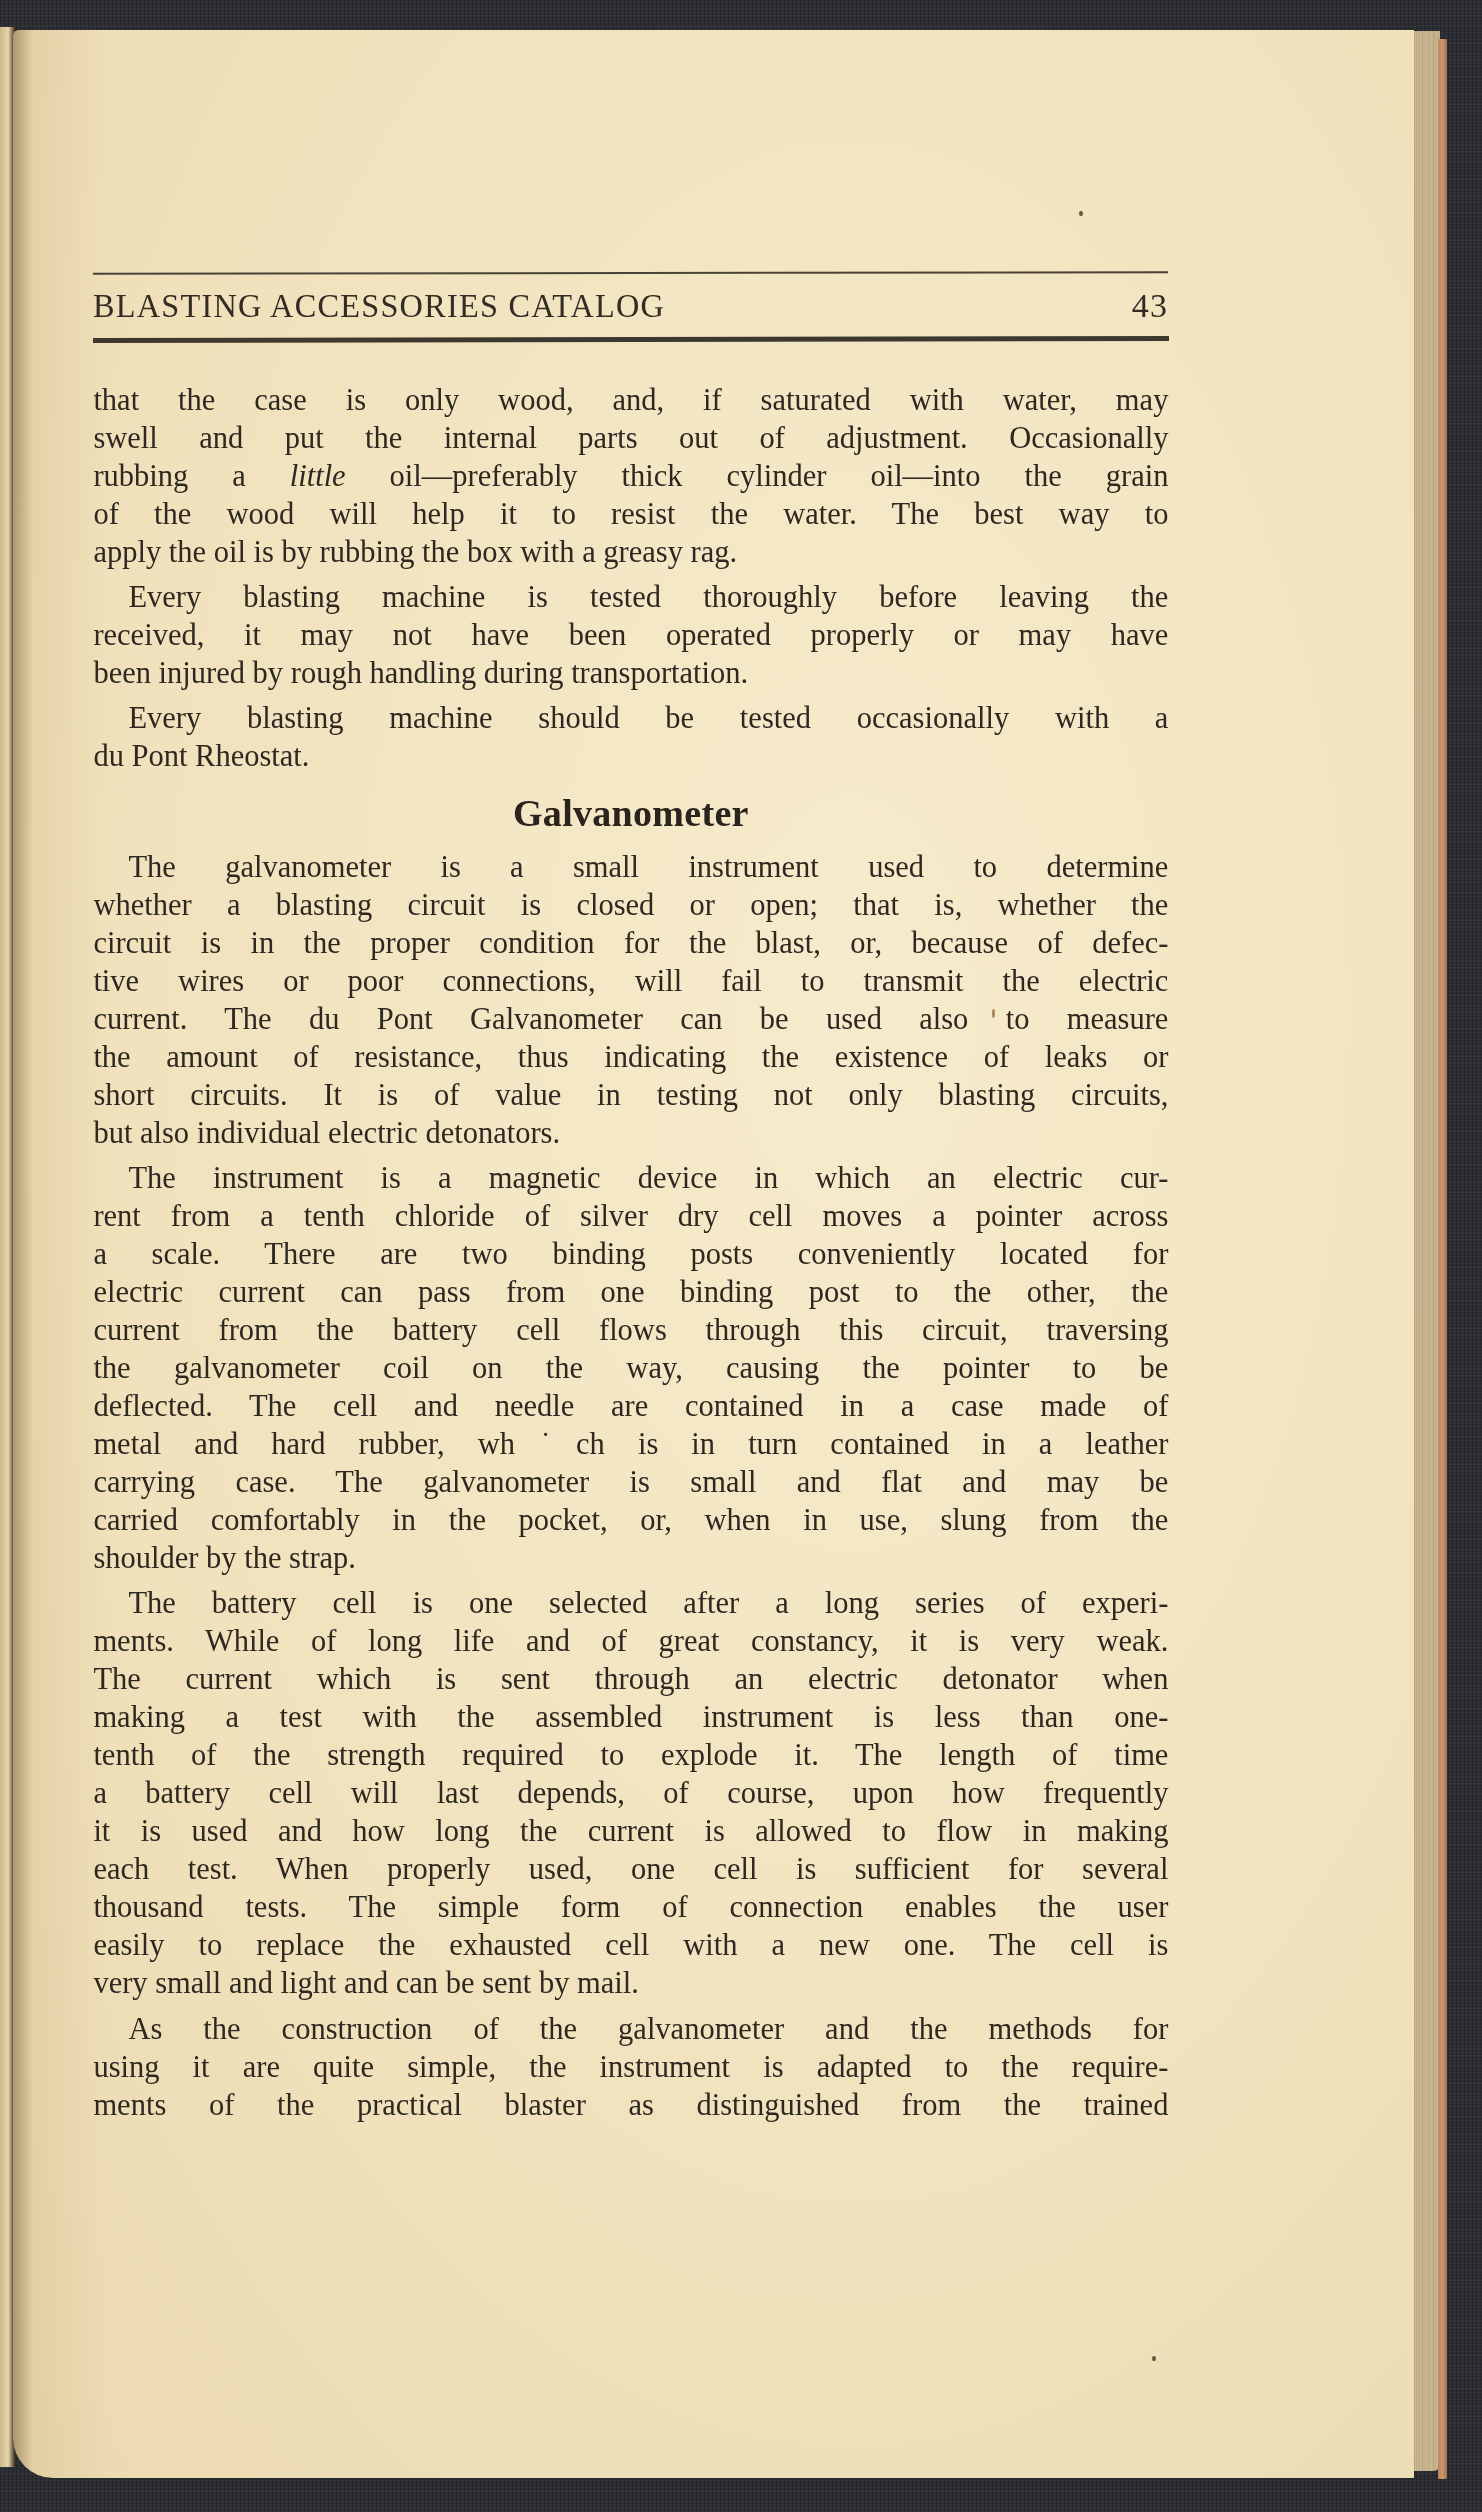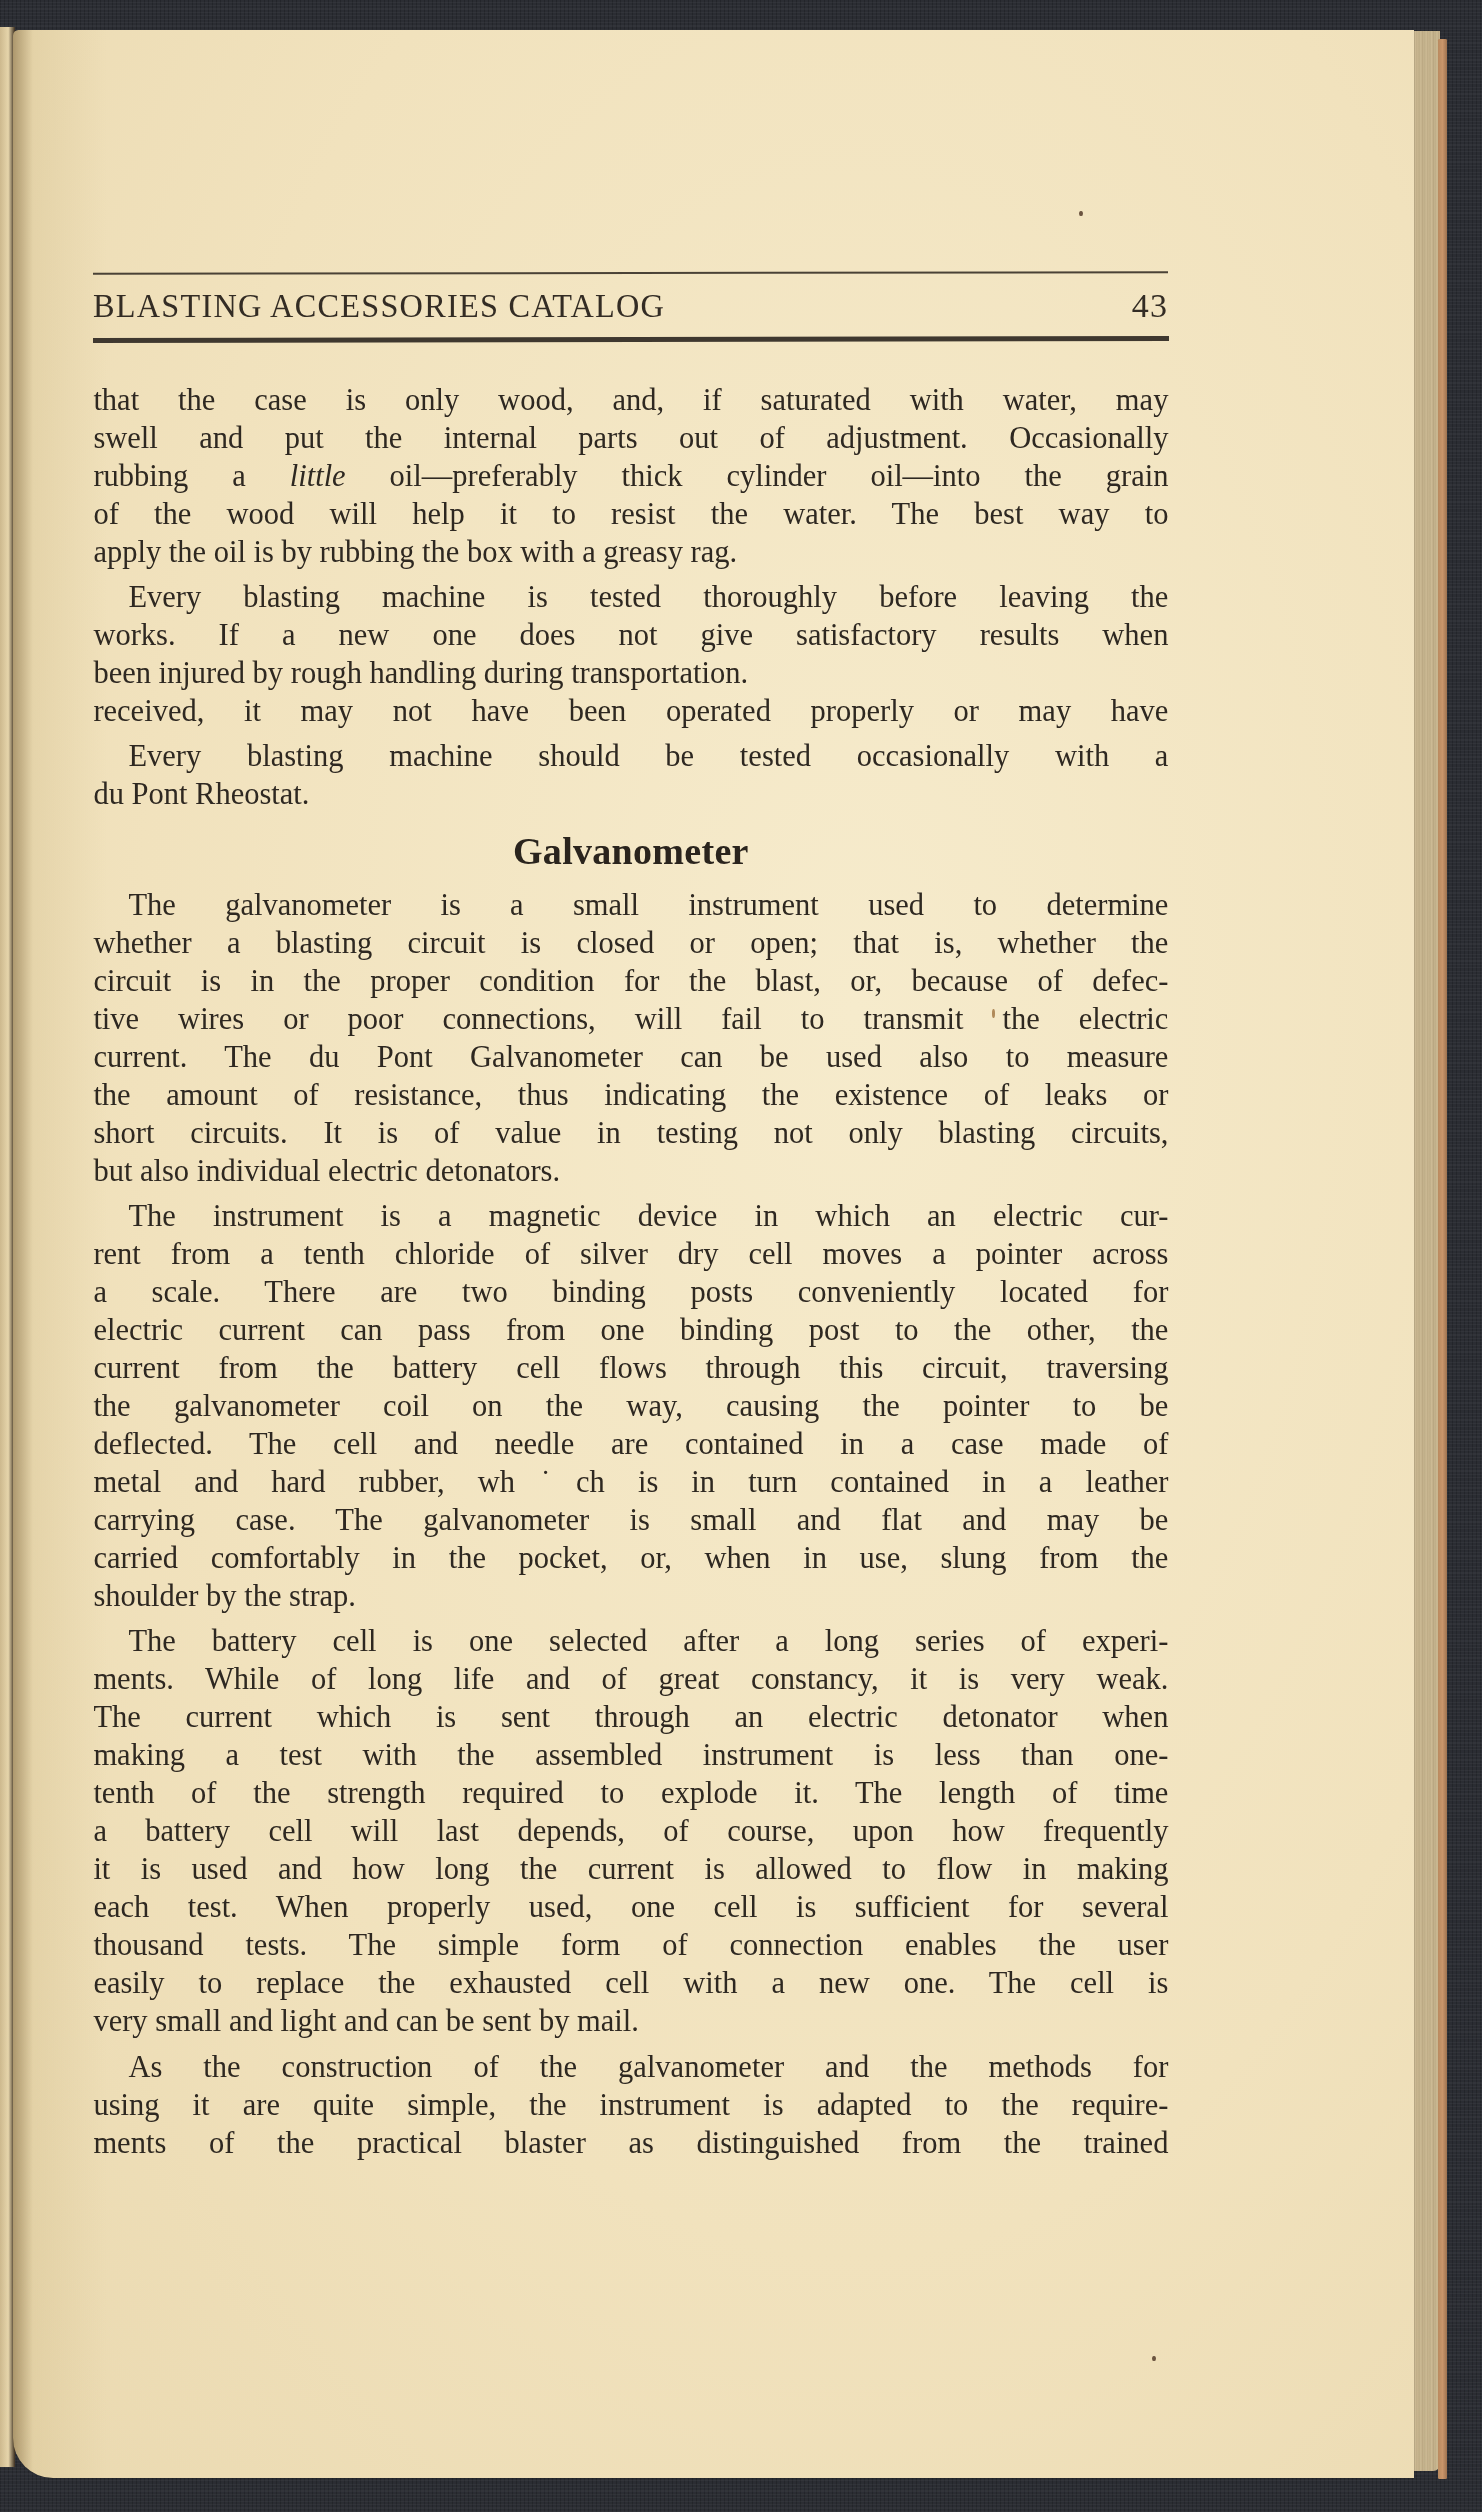--- a/index.html
+++ b/index.html
@@ -158,23 +158,22 @@
     <div id="pre-section">
         <p>
           <span class="line">that the case is only wood, and, if saturated with water, may</span>
           <span class="line">swell and put the internal parts out of adjustment.  Occasionally</span>
           <span class="line">rubbing a <em>little</em> oil—preferably thick cylinder oil—into the grain</span>
           <span class="line">of the wood will help it to resist the water.  The best way to</span>
           <span class="line last">apply the oil is by rubbing the box with a greasy rag.</span>
         </p>
         <p>
           <span class="line indent">Every blasting machine is tested thoroughly before leaving the</span>
-          <span class="line">works.  If a new one does not give satisfactory results when</span>
+          <span class="line">received, it may not have been operated properly or may have</span>
           <span class="line last">been injured by rough handling during transportation.</span>
-          <span class="line">received, it may not have been operated properly or may have</span>
         </p>
         <p>
           <span class="line indent">Every blasting machine should be tested occasionally with a</span>
           <span class="line last">du Pont Rheostat.</span>
         </p>
       </div>
     <div class="section-heading">Galvanometer</div>
     <div id="section-body">
         <p>
           <span class="line indent">The galvanometer is a small instrument used to determine</span>

